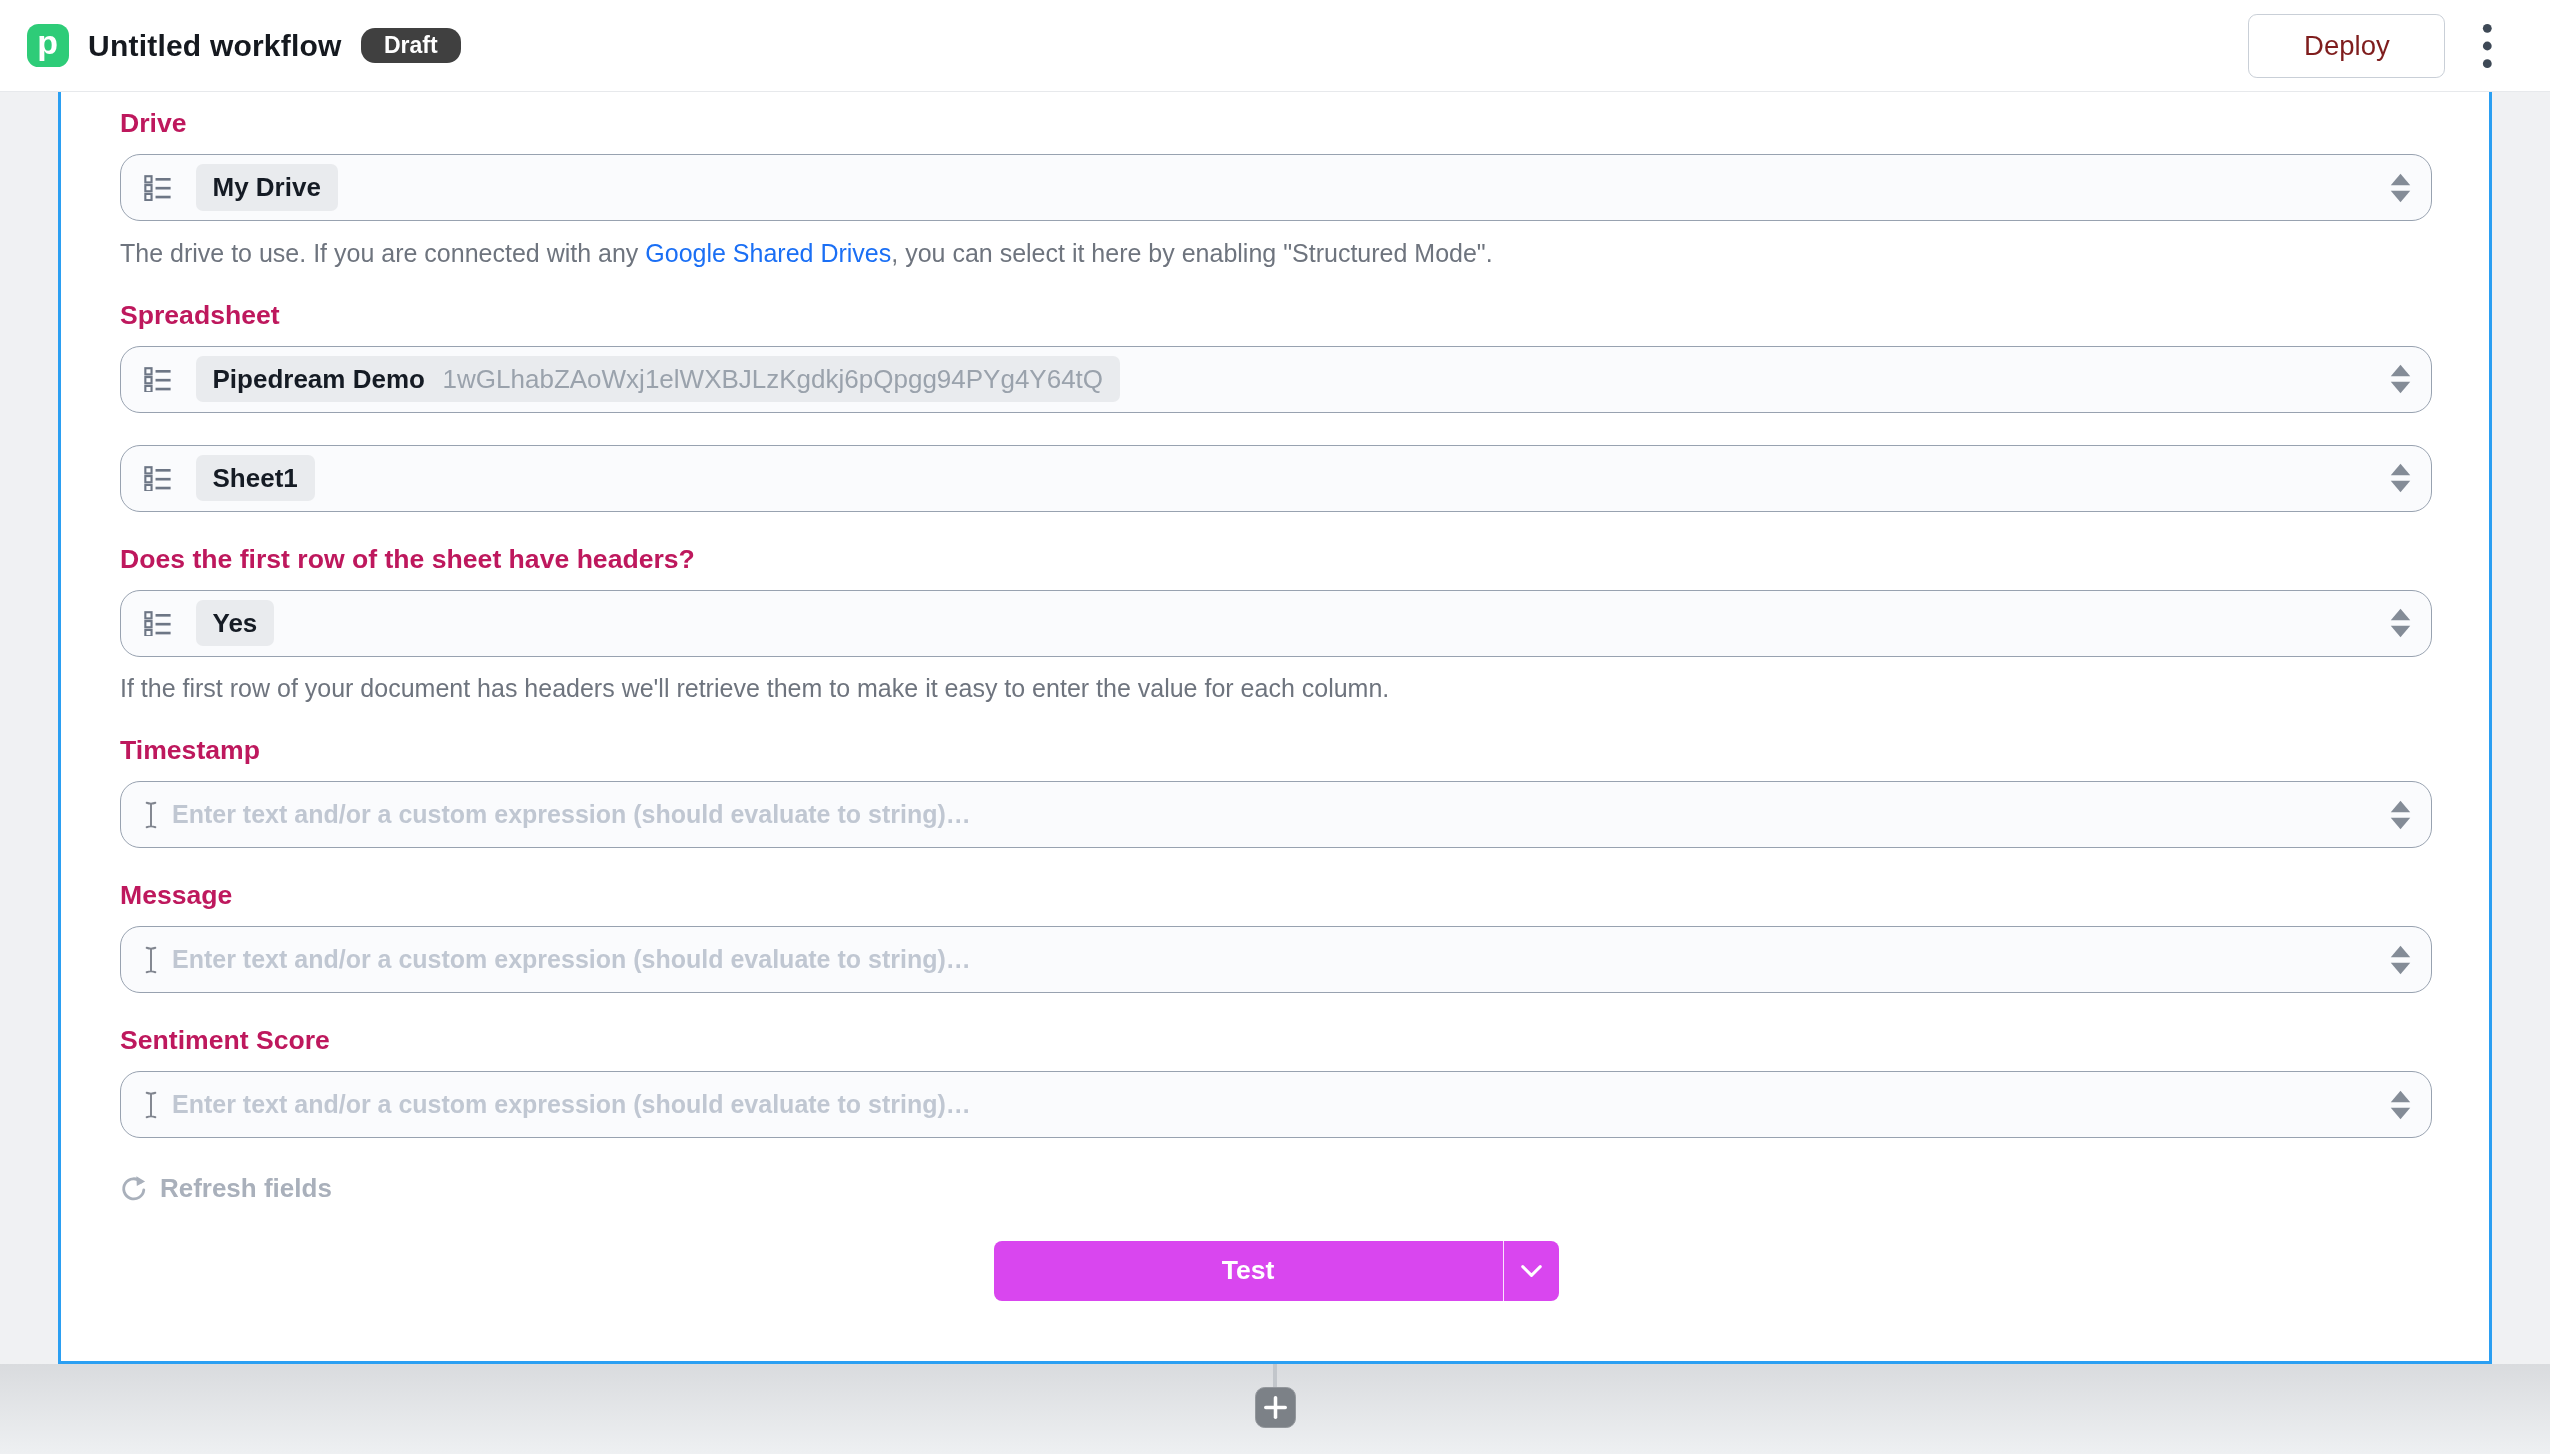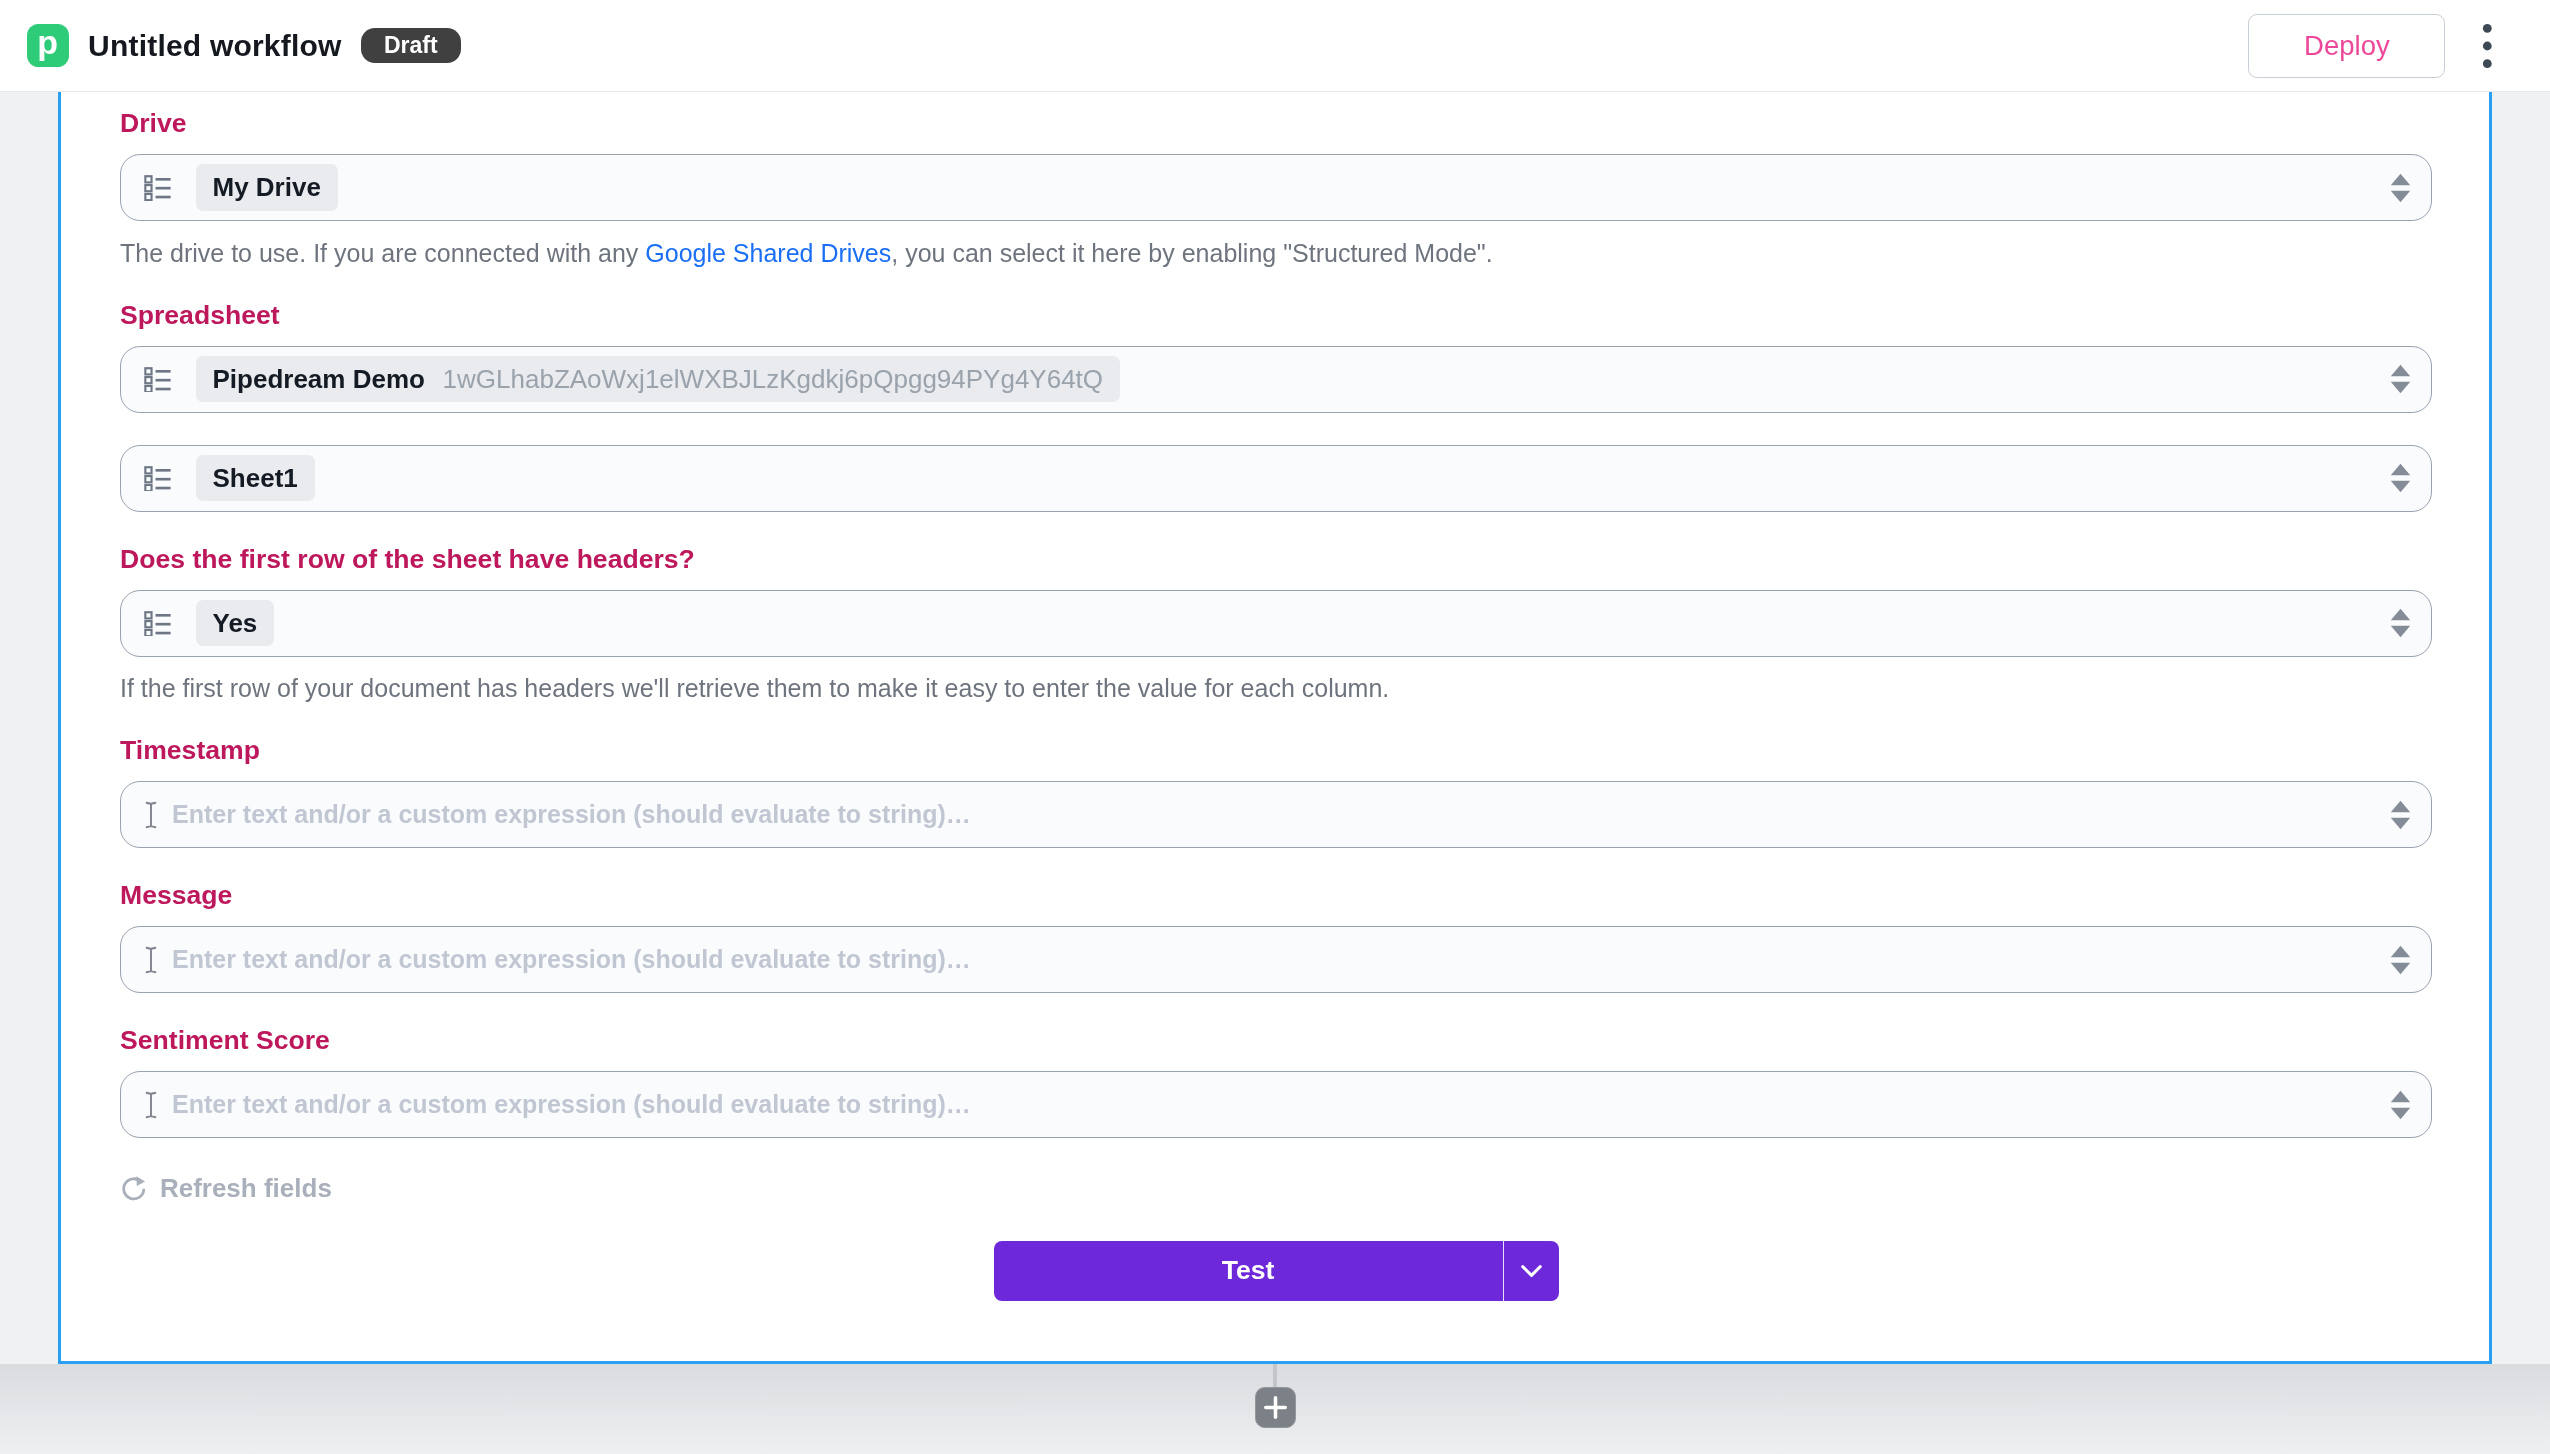--- a/index.html
+++ b/index.html
@@ -37,21 +37,21 @@
     background: #404040; color: #ffffff;
     font-size: 23px; font-weight: 700;
     padding: 6.2px 23px; border-radius: 14px;
     line-height: 1;
   }
   .header-spacer { flex: 1; }
   .deploy-btn {
     width: 197px; height: 64px;
     background: #ffffff;
     border: 1.8px solid #c9cfd7; border-radius: 8.9px;
-    font-family: inherit; font-size: 27.5px; font-weight: 500; color: #ec4899;
+    font-family: inherit; font-size: 27.5px; font-weight: 500; color: #7f1d1d;
     cursor: pointer;
   }
   .kebab {
     margin-left: 30px; padding: 5.3px 7px; cursor: pointer;
     display: flex; align-items: center;
   }
 
   
   .canvas {
     position: relative;
@@ -114,21 +114,21 @@
   .refresh-row {
     margin-top: 35px;
     display: inline-flex; align-items: center; gap: 13.3px;
     color: #a9b0bb; font-size: 26px; font-weight: 700;
     cursor: pointer;
   }
 
   .test-row { margin-top: 35px; display: flex; justify-content: center; }
   .test-btn {
     width: 565px; height: 60px; border-radius: 8px;
-    background: #6d28d9; color: #ffffff;
+    background: #d946ef; color: #ffffff;
     display: flex; overflow: hidden; text-align: right;
   }
   .test-main {
     flex: 1; display: flex; align-items: center; justify-content: center;
     font-size: 26.6px; font-weight: 600;
     border-right: 1.8px solid rgba(255,255,255,0.85);
     cursor: pointer;
   }
   .test-caret {
     width: 55px; display: flex; align-items: center; justify-content: center;

